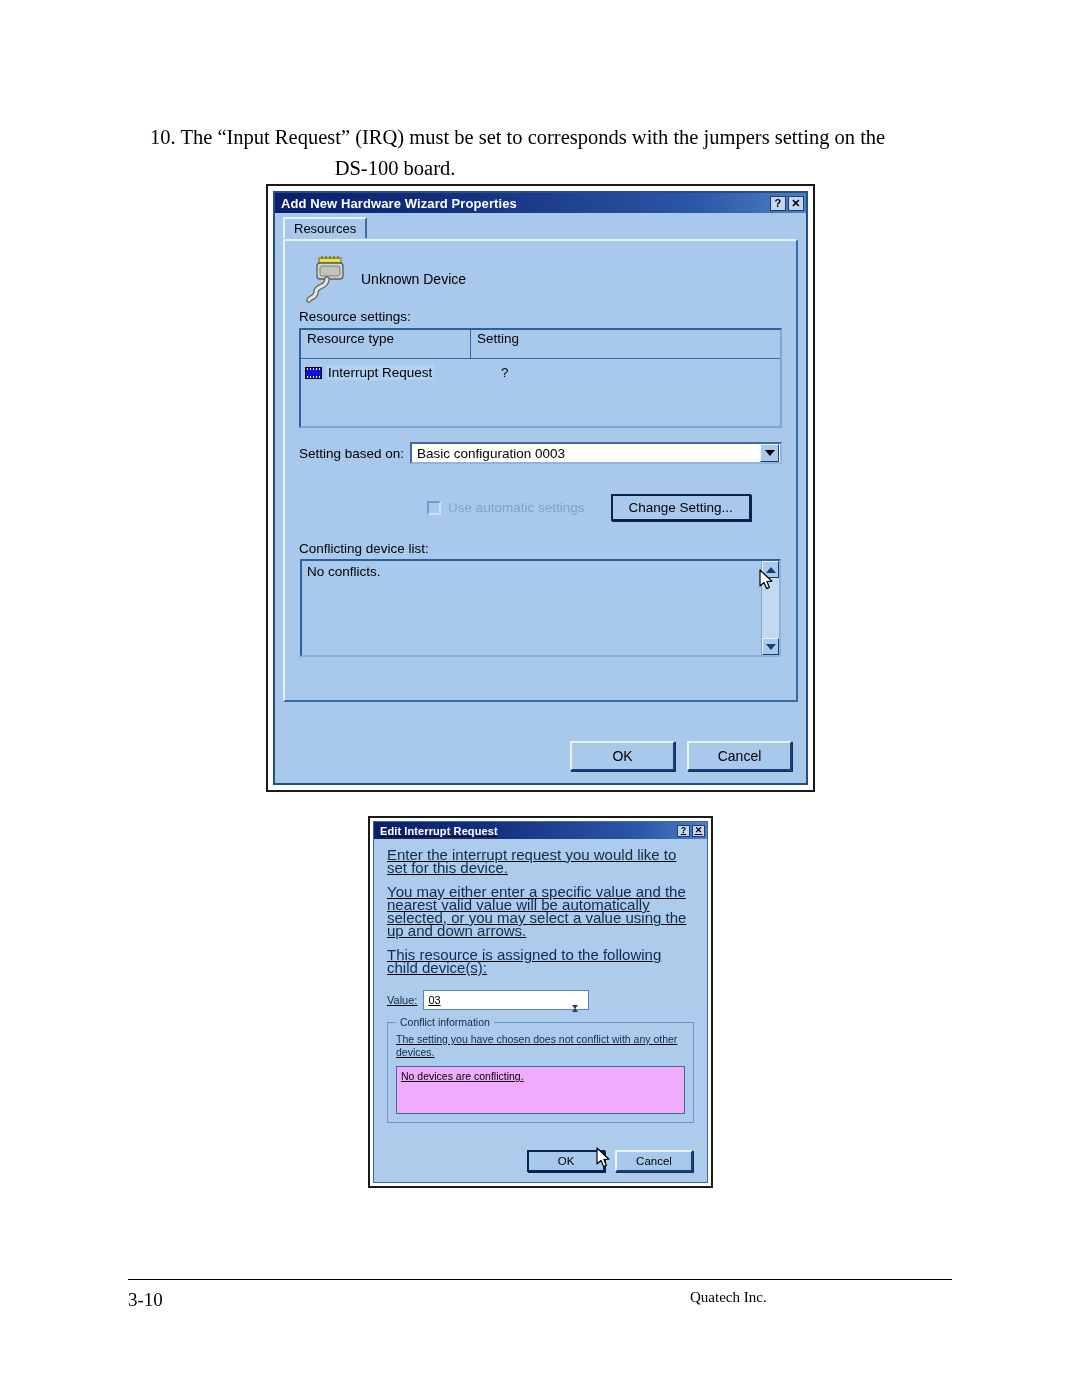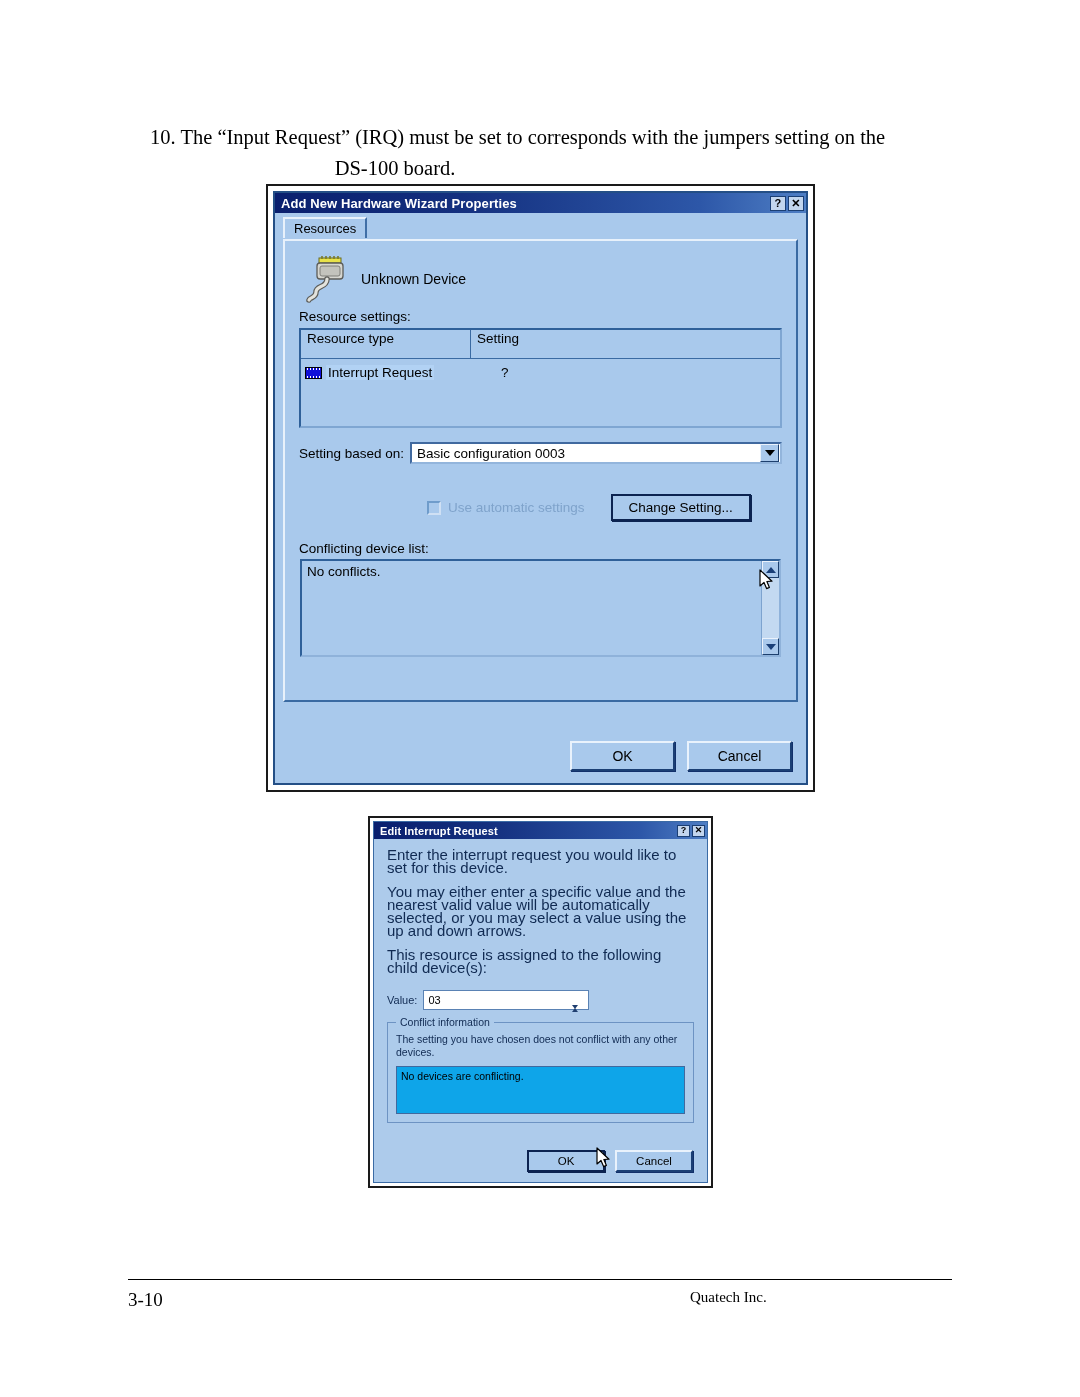--- a/index.html
+++ b/index.html
@@ -42,20 +42,21 @@
   }
 
   
   #fig2-frame {
     position:absolute;
     left:368px; top:816px;
     width:345px; height:372px;
     background:#ffffff;
     border:2px solid #1a1a1a;
     padding:3px;
+    text-decoration:underline;
   }
   #fig2 {
     width:100%; height:100%;
     background:#adcbeb;
     border:1px solid #3b6ba5;
     position:relative;
     font-family:"Liberation Sans", sans-serif;
   }
 
   
@@ -280,21 +281,21 @@
   .grp > .grptitle {
     position:absolute; top:-7px; left:8px;
     background:#adcbeb;
     padding:0 4px;
     font-size:10.5px;
     color:#102a52;
   }
   .grptext { font-size:10.5px; line-height:13px; color:#102a52; margin-bottom:7px; }
   .grpbox {
     height:48px;
-    background:#0ea5e9;
+    background:#f0abfc;
     border:1px solid #41699e;
     font-size:10.5px;
     color:#000;
     padding:3px 0 0 4px;
   }
 
   
   .cursor { position:absolute; width:16px; height:22px; pointer-events:none; }
   .cursor svg { display:block; }
 

